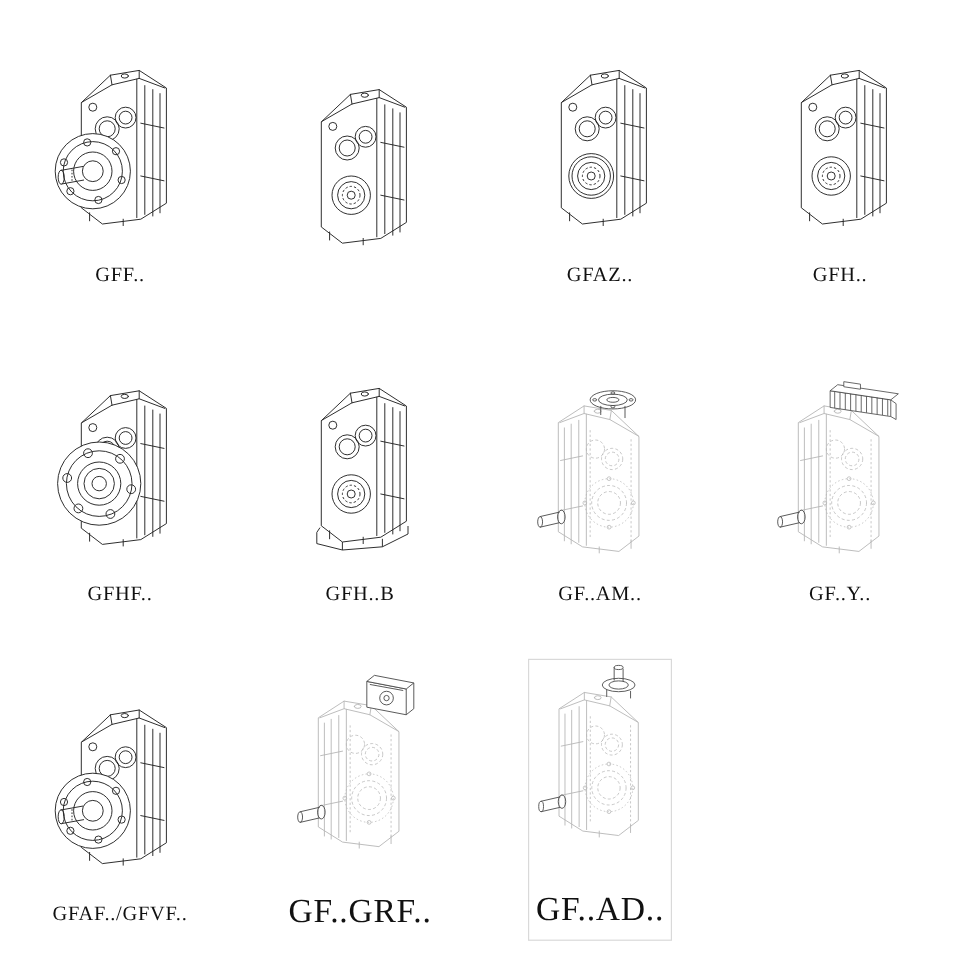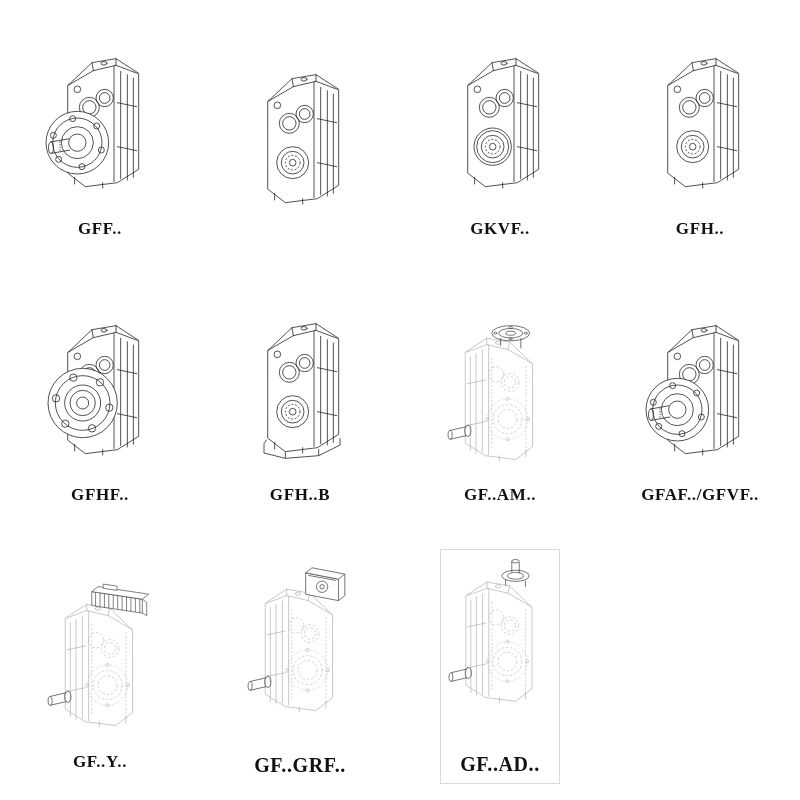--- a/index.html
+++ b/index.html
@@ -2,22 +2,22 @@
 <html><head>
 <meta charset="utf-8">
 <style>
   html,body{margin:0;padding:0;background:#ffffff;}
   body{width:800px;height:800px;overflow:hidden;font-family:"Liberation Serif",serif;}
   .page{width:800px;height:800px;display:grid;grid-template-columns:repeat(4,200px);grid-template-rows:267px 266px 267px;background:#fff;}
   .cell{display:flex;flex-direction:column;align-items:center;justify-content:flex-end;overflow:hidden;}
   .art{flex:1 1 auto;width:100%;display:flex;align-items:center;justify-content:center;min-height:0;}
   .art svg{width:174px;height:212px;}
   .cell.phantom .art svg{width:192px;height:226px;}
-  .label{font-weight:bold;font-size:17px;letter-spacing:.6px;color:#111;text-align:right;white-space:nowrap;padding:0 2px 12px 2px;line-height:1.1;}
-  .cell.big .label{font-size:20px;padding-bottom:8px;margin-top:32px;}
+  .label{font-weight:normal;font-size:17px;letter-spacing:.6px;color:#111;text-align:right;white-space:nowrap;padding:0 2px 12px 2px;line-height:1.1;}
+  .cell.big .label{font-size:28px;padding-bottom:8px;margin-top:32px;}
   .cell.framed{border:1px solid #d9d9d9;gap:16px;}
   .ink{color:#262626;}
   .ph{color:#b6b6b6;}
   .dk{color:#4a4a4a;}
 </style>
 </head>
 <body>
 
 <svg width="0" height="0" style="position:absolute" aria-hidden="true">
   <defs>
@@ -167,21 +167,21 @@
 
   <figure class="cell">
     <div class="art">
       <svg class="ink" viewBox="0 0 180 230">
         <use href="#g-housing"></use>
           <use href="#g-pairtop"></use>
           <use href="#g-lowrings"></use>
         <circle cx="79" cy="158" r="28" stroke="currentColor" fill="none" stroke-width="1.2"></circle>
       </svg>
     </div>
-    <figcaption class="label">GKVF..</figcaption>
+    <figcaption class="label">GFAZ..</figcaption>
   </figure>
 
   <figure class="cell">
     <div class="art">
       <svg class="ink" viewBox="0 0 180 230">
         <use href="#g-housing"></use>
           <use href="#g-pairtop"></use>
           <use href="#g-lowrings"></use>
       </svg>
     </div>
@@ -222,49 +222,49 @@
           <g class="dk">
               <use href="#g-inshaft"></use>
               <use href="#g-topper-am"></use>
             </g>
         </g>
       </svg>
     </div>
     <figcaption class="label">GF..AM..</figcaption>
   </figure>
 
-  <figure class="cell">
-    <div class="art">
-      <svg class="ink" viewBox="0 0 180 230">
-        <use href="#g-housing"></use>
-          <use href="#g-pairtop"></use>
-          <use href="#g-flange6"></use>
-      </svg>
-    </div>
-    <figcaption class="label">GFAF../GFVF..</figcaption>
-  </figure>
-
   <figure class="cell phantom">
     <div class="art">
       <svg viewBox="0 0 190 260">
         <g transform="translate(8,30)">
           <g class="ph">
               <use href="#g-housing" transform="translate(180,0) scale(-1,1)"></use>
               <use href="#g-phface"></use>
             </g>
           <g class="dk">
               <use href="#g-inshaft"></use>
               <use href="#g-topper-motor"></use>
             </g>
         </g>
       </svg>
     </div>
     <figcaption class="label">GF..Y..</figcaption>
   </figure>
 
+  <figure class="cell">
+    <div class="art">
+      <svg class="ink" viewBox="0 0 180 230">
+        <use href="#g-housing"></use>
+          <use href="#g-pairtop"></use>
+          <use href="#g-flange6"></use>
+      </svg>
+    </div>
+    <figcaption class="label">GFAF../GFVF..</figcaption>
+  </figure>
+
 
   <figure class="cell phantom big">
     <div class="art">
       <svg viewBox="0 0 190 260">
         <g transform="translate(8,30)">
           <g class="ph">
               <use href="#g-housing" transform="translate(180,0) scale(-1,1)"></use>
               <use href="#g-phface"></use>
             </g>
           <g class="dk">

